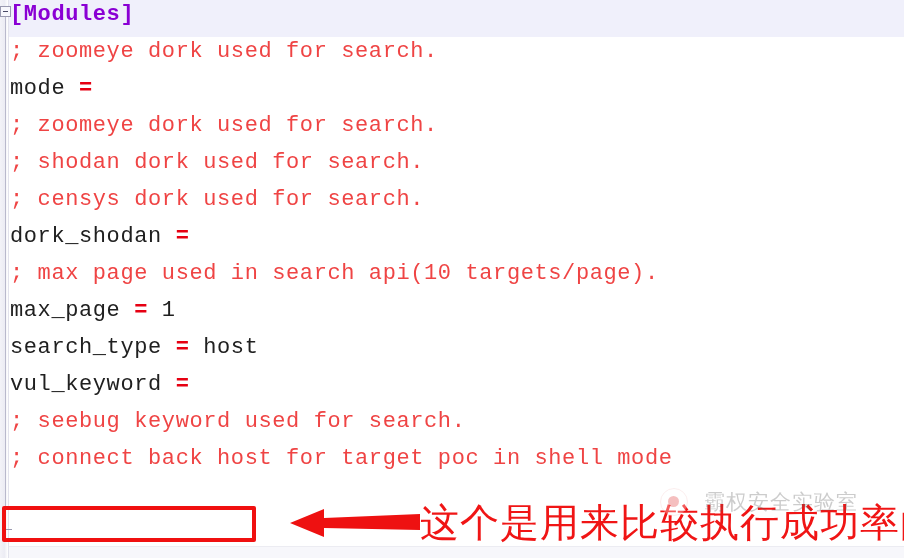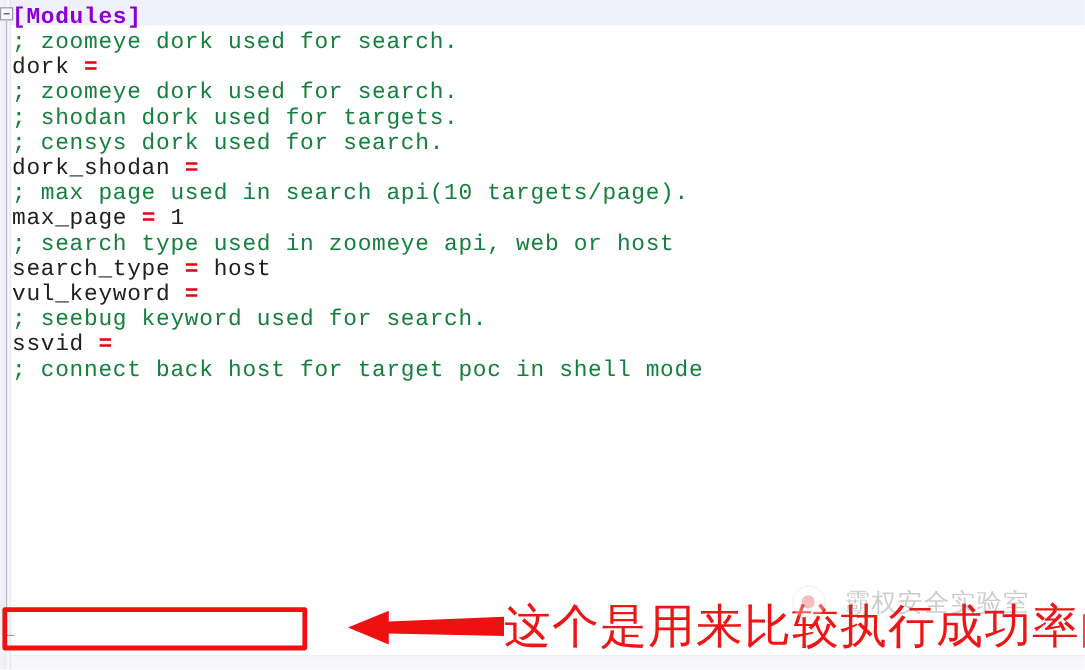--- a/index.html
+++ b/index.html
@@ -77,37 +77,37 @@
 
   
   .code {
     position: absolute;
     left: 10px;
     top: 0;
     width: 894px;
     z-index: 2;
   }
   .line {
-    height: 21px;
+    height: 37px;
     line-height: 29.4px;
-    font-size: 19px;
+    font-size: 22px;
     letter-spacing: 0.6px;
     white-space: pre;
     color: #1a1a1a;
   }
   .line.section {
     background: #f0f0fb;
     color: #8a00d4;
     font-weight: bold;
     width: 894px;
     margin-left: -10px;
     padding-left: 10px;
     box-sizing: content-box;
   }
-  .comment { color: #15803d; }
+  .comment { color: #ef4444; }
   .key     { color: #202020; }
   .eq      { color: #e60012; font-weight: bold; }
   .val     { color: #202020; }
 
   
   .anno-box {
     position: absolute;
     left: 2px;
     top: 506px;
     width: 254px;
@@ -200,32 +200,30 @@
   <div class="fold-box"></div>
   <div class="fold-line"></div>
   <div class="fold-end"></div>
 
   <div class="bottom-pad"></div>
 
   <div class="code">
     <div class="line section">[Modules]</div>
     <div id="code-lines">
         <div class="line"><span class="comment">; zoomeye dork used for search.</span></div>
-        <div class="line"><span class="key">dork</span> <span class="eq">=</span></div>
+        <div class="line"><span class="key">mode</span> <span class="eq">=</span></div>
         <div class="line"><span class="comment">; zoomeye dork used for search.</span></div>
-        <div class="line"><span class="comment">; shodan dork used for targets.</span></div>
+        <div class="line"><span class="comment">; shodan dork used for search.</span></div>
         <div class="line"><span class="comment">; censys dork used for search.</span></div>
         <div class="line"><span class="key">dork_shodan</span> <span class="eq">=</span></div>
         <div class="line"><span class="comment">; max page used in search api(10 targets/page).</span></div>
         <div class="line"><span class="key">max_page</span> <span class="eq">=</span> <span class="val">1</span></div>
-        <div class="line"><span class="comment">; search type used in zoomeye api, web or host</span></div>
         <div class="line"><span class="key">search_type</span> <span class="eq">=</span> <span class="val">host</span></div>
         <div class="line"><span class="key">vul_keyword</span> <span class="eq">=</span></div>
         <div class="line"><span class="comment">; seebug keyword used for search.</span></div>
-        <div class="line"><span class="key">ssvid</span> <span class="eq">=</span></div>
         <div class="line"><span class="comment">; connect back host for target poc in shell mode</span></div>
       </div>
   </div>
 
   <div class="anno-box"></div>
 
   <svg class="anno-arrow" viewBox="0 0 130 36">
     <polygon points="0,18 34,4 34,13 130,9 130,25 34,23 34,32" fill="#ee1111"></polygon>
   </svg>
 

